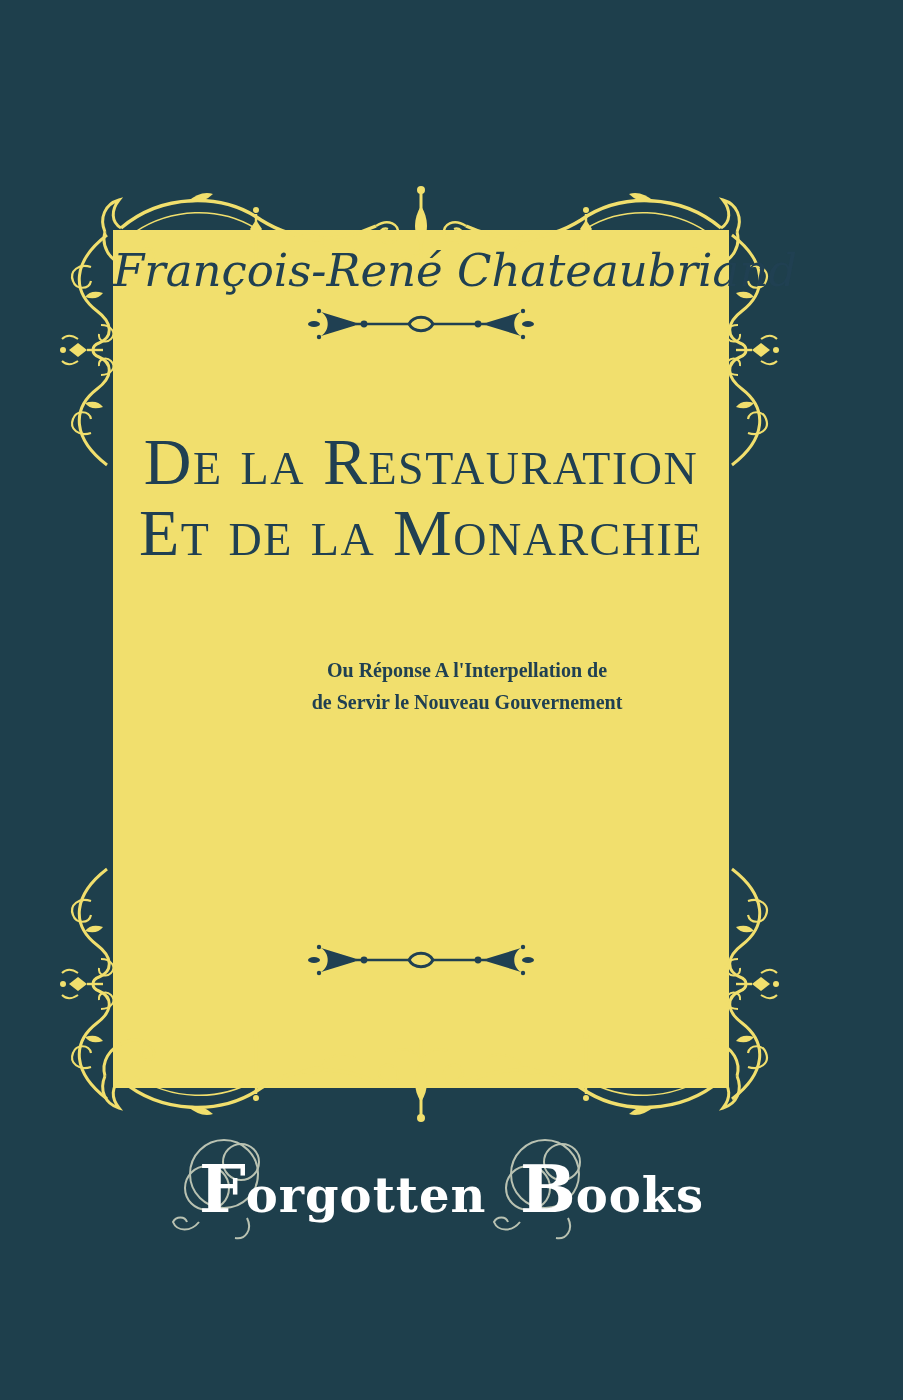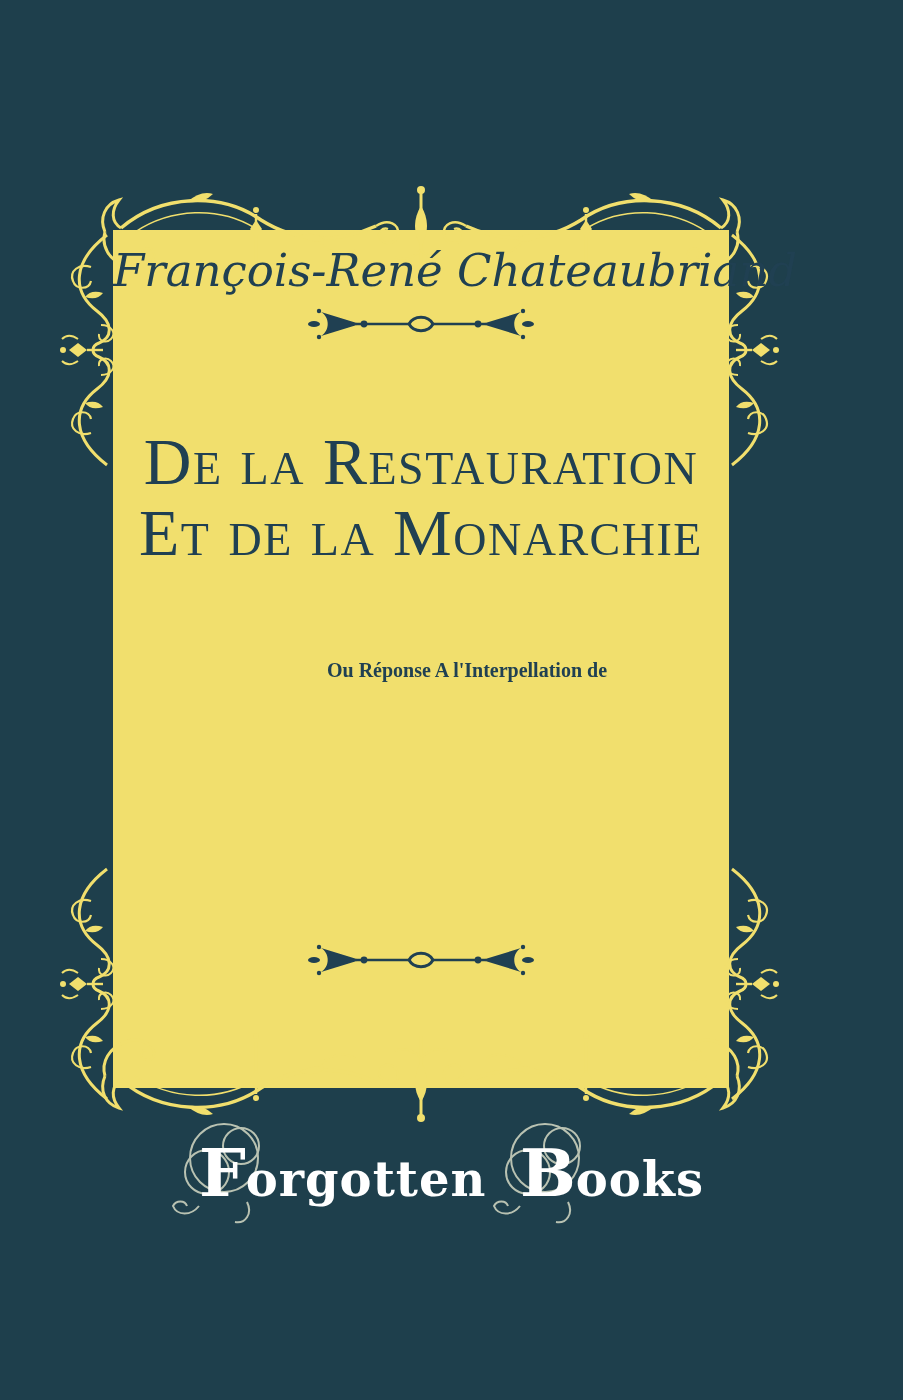--- a/index.html
+++ b/index.html
@@ -26,21 +26,21 @@
   .divider-1{top:76px;}
   .divider-2{top:712px;}
   .title{position:absolute;top:196px;left:0;width:100%;text-align:center;
          font-variant:small-caps;font-size:66px;line-height:71px;letter-spacing:1.5px;
          color:var(--ink,#204052);}
   .subtitle{position:absolute;top:424px;left:0;width:100%;text-align:center;
             font-size:20px;line-height:32px;font-weight:bold;color:var(--ink,#204052);margin-left:46px;}
   
   .logo{position:absolute;top:1134px;left:0;width:100%;text-align:center;
         font-family:"DejaVu Serif",serif;font-weight:bold;color:var(--logo-text,#ffffff);}
-  .logo .word{position:relative;display:inline-block;margin:0 14px;white-space:nowrap;}
+  .logo .word{position:relative;display:inline-block;margin:16px 14px;white-space:nowrap;}
   .logo .initial{font-size:66px;position:relative;z-index:1;}
   .logo .rest{font-size:48px;position:relative;z-index:1;letter-spacing:1px;}
   .logo .fl{position:absolute;left:-30px;top:-28px;z-index:0;color:var(--logo-flourish,#b9c2b2);}
   .defs-holder{position:absolute;width:0;height:0;overflow:hidden;}
 </style>
 </head>
 <body>
 
 <div class="book">
 
@@ -137,20 +137,21 @@
         <use href="#div-orn"></use>
       </svg>
 
     <div class="title">
       <div>De la Restauration</div>
       <div>Et de la Monarchie</div>
     </div>
 
     <div class="subtitle">
       <div>Ou Réponse A l'Interpellation de</div>
+      <div>de Servir le Nouveau Gouvernement</div>
     </div>
 
     <svg class="divider divider-2" width="230" height="36" viewBox="0 0 230 36">
         <use href="#div-orn"></use>
       </svg>
 
   </div>
 
   <div class="logo">
     <span class="word">

